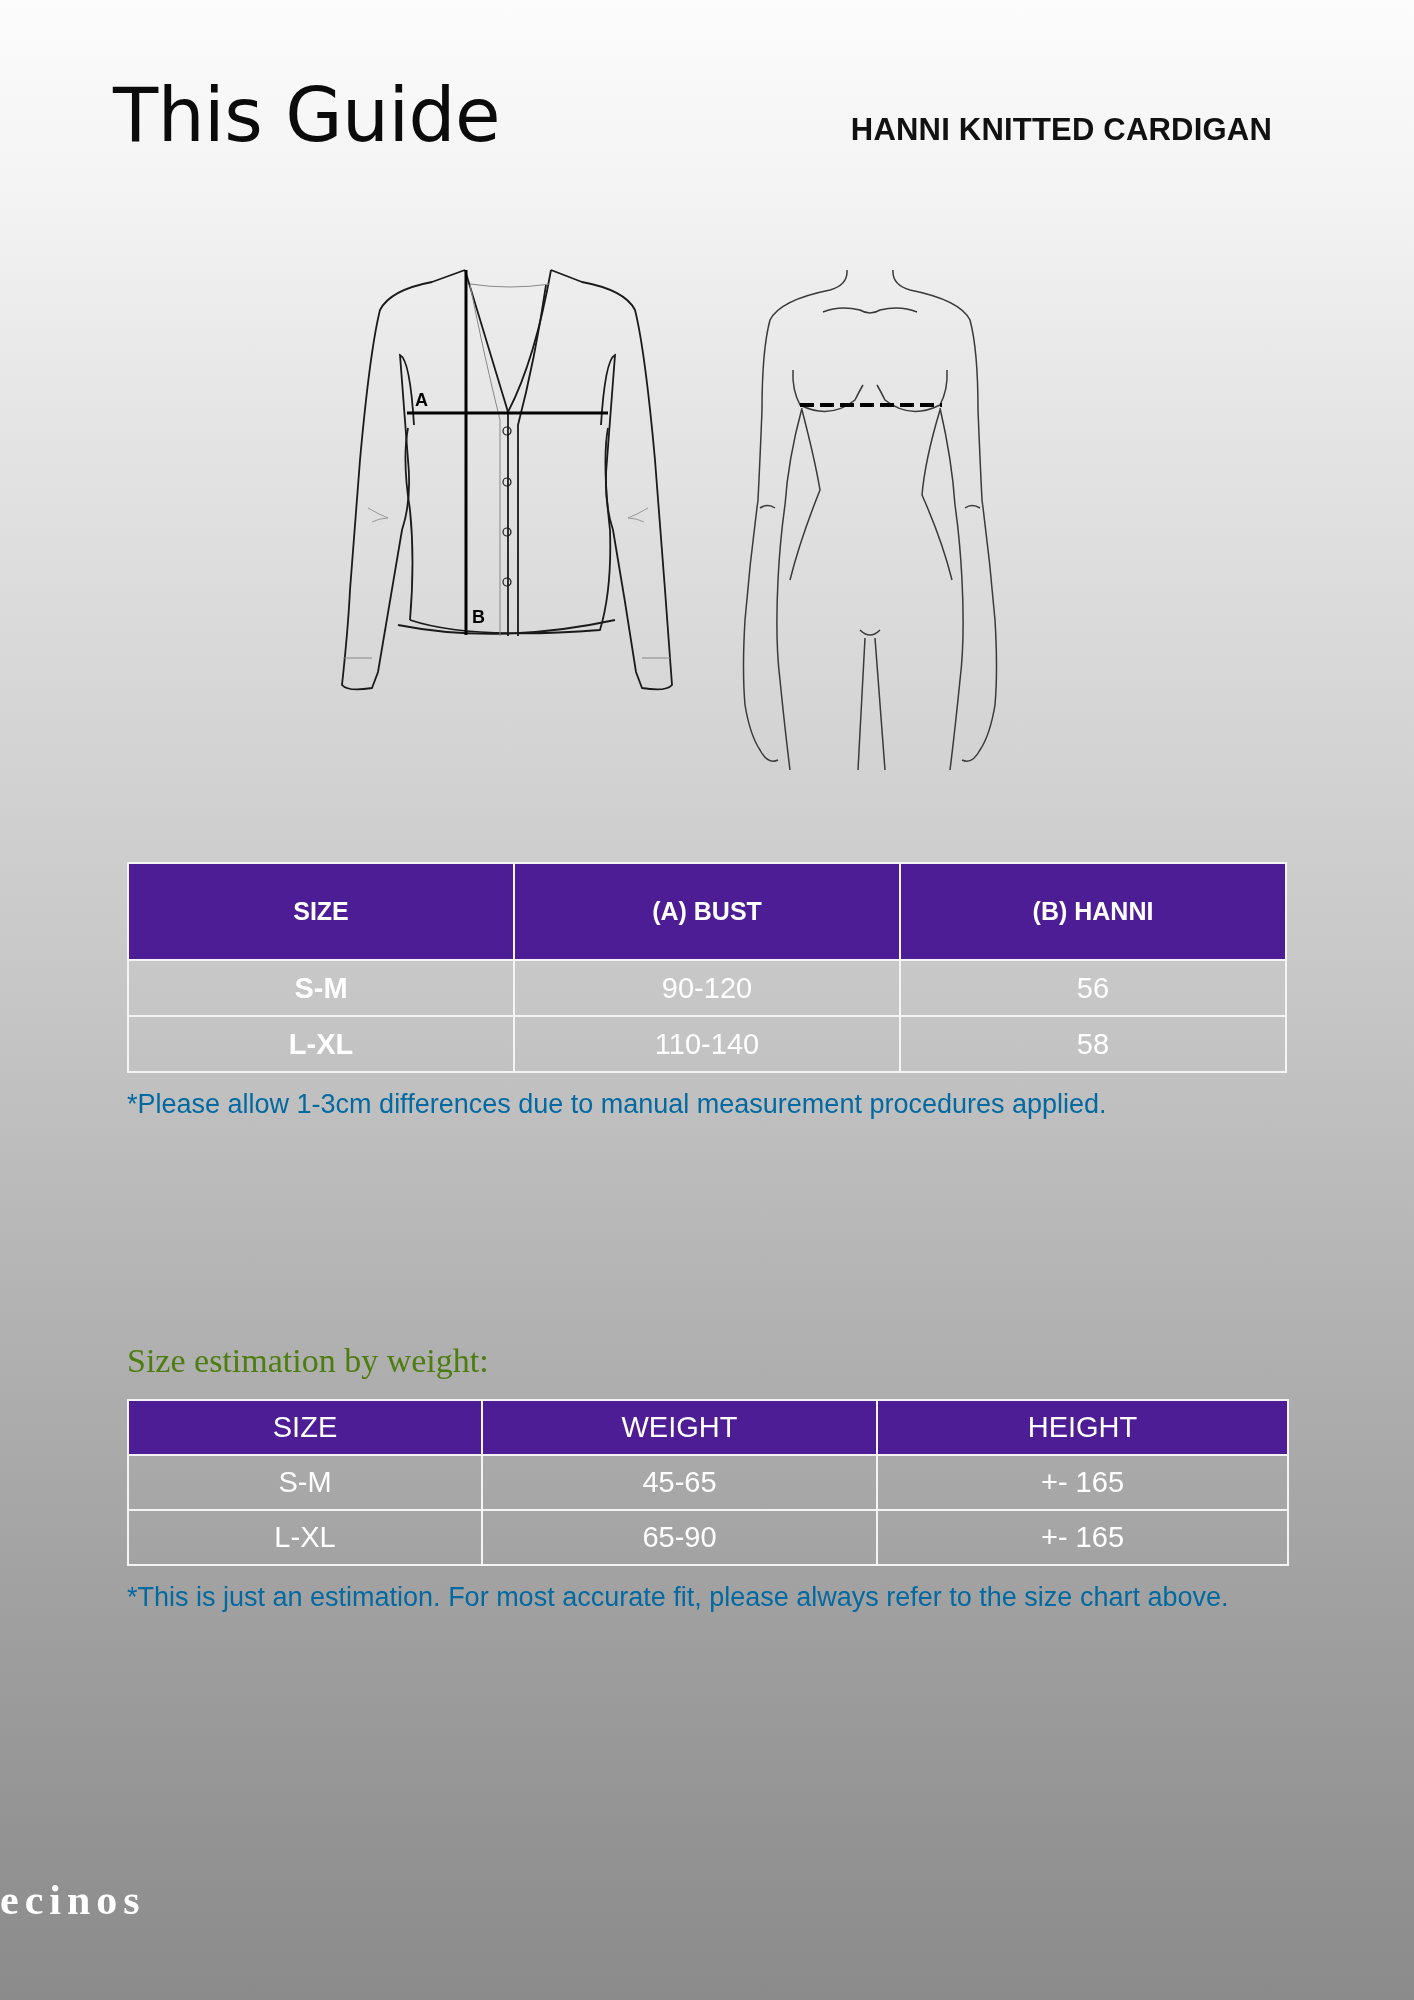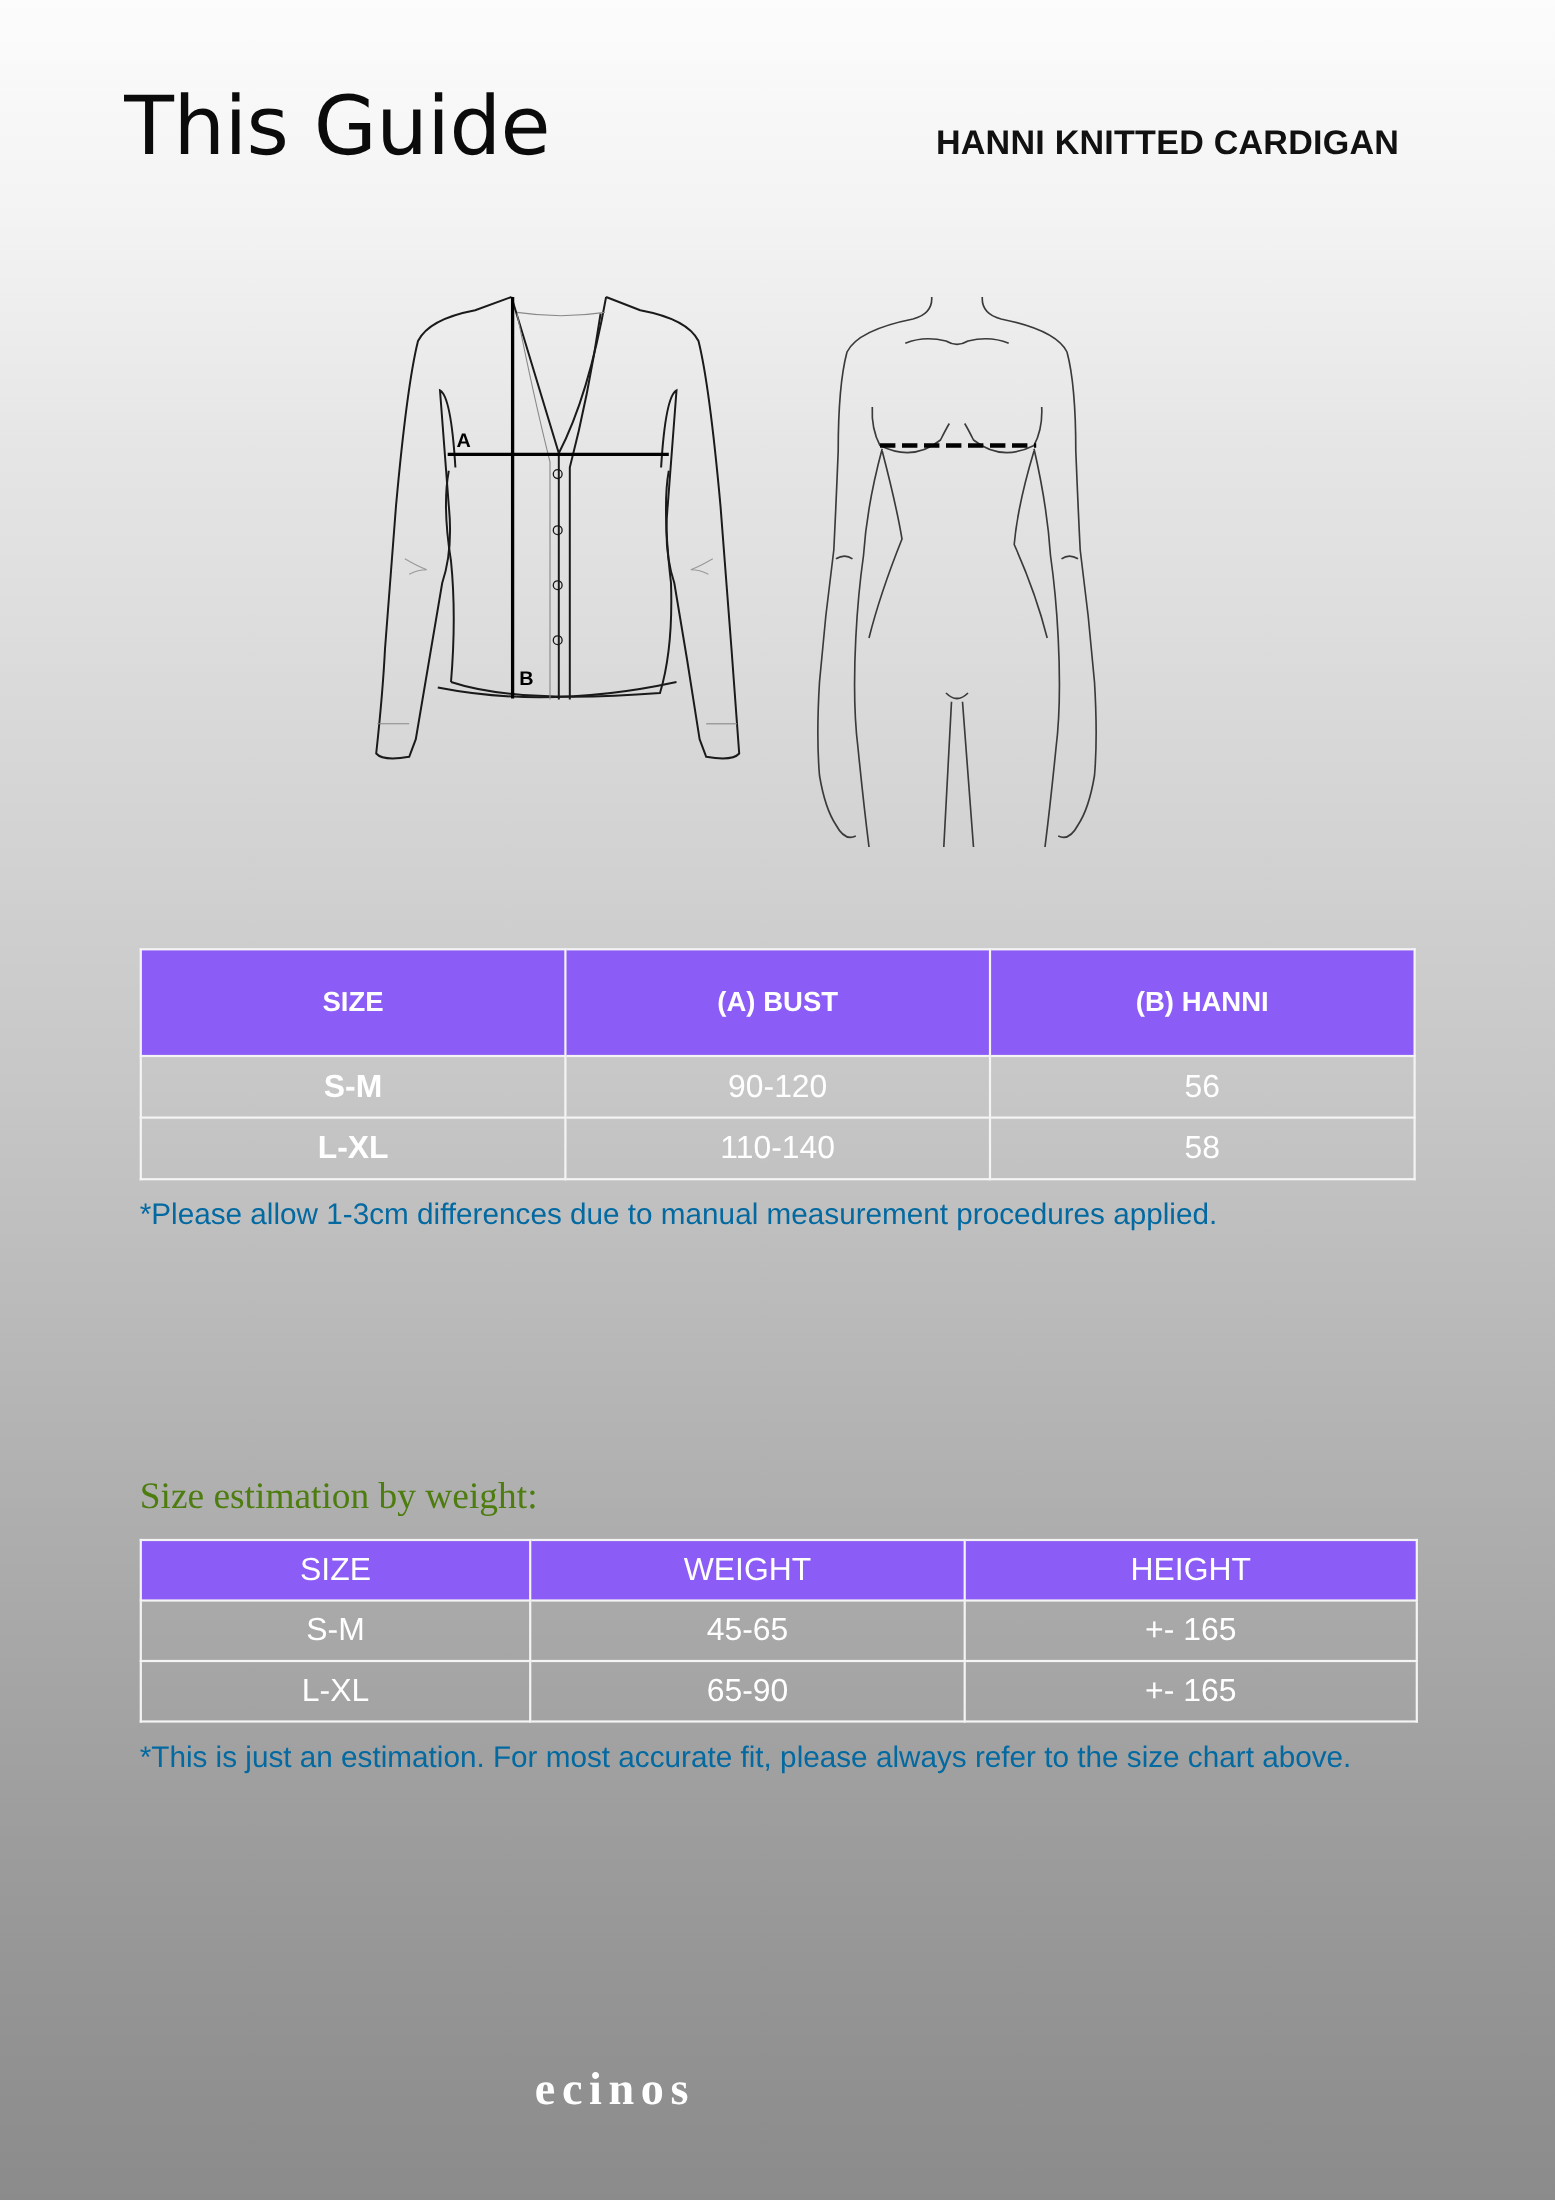--- a/index.html
+++ b/index.html
@@ -22,40 +22,40 @@
     .cardigan { left: 320px; top: 260px; width: 380px; height: 450px; }
     .body-fig { left: 720px; top: 260px; width: 300px; height: 530px; }
 
     table.grid {
       position: absolute; border-collapse: collapse; color: #fff;
       table-layout: fixed;
     }
     table.grid td, table.grid th {
       border: 2px solid #f4f4f4; text-align: center; padding: 0;
     }
-    table.grid th { background: #8b5cf6; font-weight: 700; }
+    table.grid th { background: #4c1d95; font-weight: 700; }
     #t1 { left: 127px; top: 862px; width: 1160px; }
     #t1 th { height: 95px; font-size: 25px; font-family: "Liberation Sans", sans-serif; }
     #t1 td { height: 54px; font-size: 29px; background: rgba(255,255,255,0.0); }
     #t1 td.sz { font-weight: 700; }
     #t2 { left: 127px; top: 1399px; width: 1160px; }
     #t2 th { height: 53px; font-size: 29px; font-weight: 400; }
     #t2 td { height: 53px; font-size: 29px; }
     .note {
       position: absolute; left: 127px; color: #0369a1; font-size: 27px; line-height: 39px;
       font-family: "Liberation Sans", sans-serif;
     }
     .n1 { top: 1085px; width: 1180px; }
     .n2 { top: 1578px; width: 1170px; }
     .subtitle {
       position: absolute; left: 127px; top: 1342px; color: #4d7c0f; font-size: 34px;
       font-family: Liberation Serif, serif; font-weight: 400;
     }
     .logo {
-      position: absolute; left: 0; width: 1118px; top: 1876px; text-align: center;
+      position: absolute; left: 0; width: 1118px; top: 1876px; 
       color: #fff; font-family: "Liberation Serif", "DejaVu Serif", serif; font-size: 42px;
       letter-spacing: 6px; font-weight: 700;
     }
   </style>
 </head>
 <body>
 
 <div class="title">This Guide</div>
 <div class="product">HANNI KNITTED CARDIGAN</div>
 

